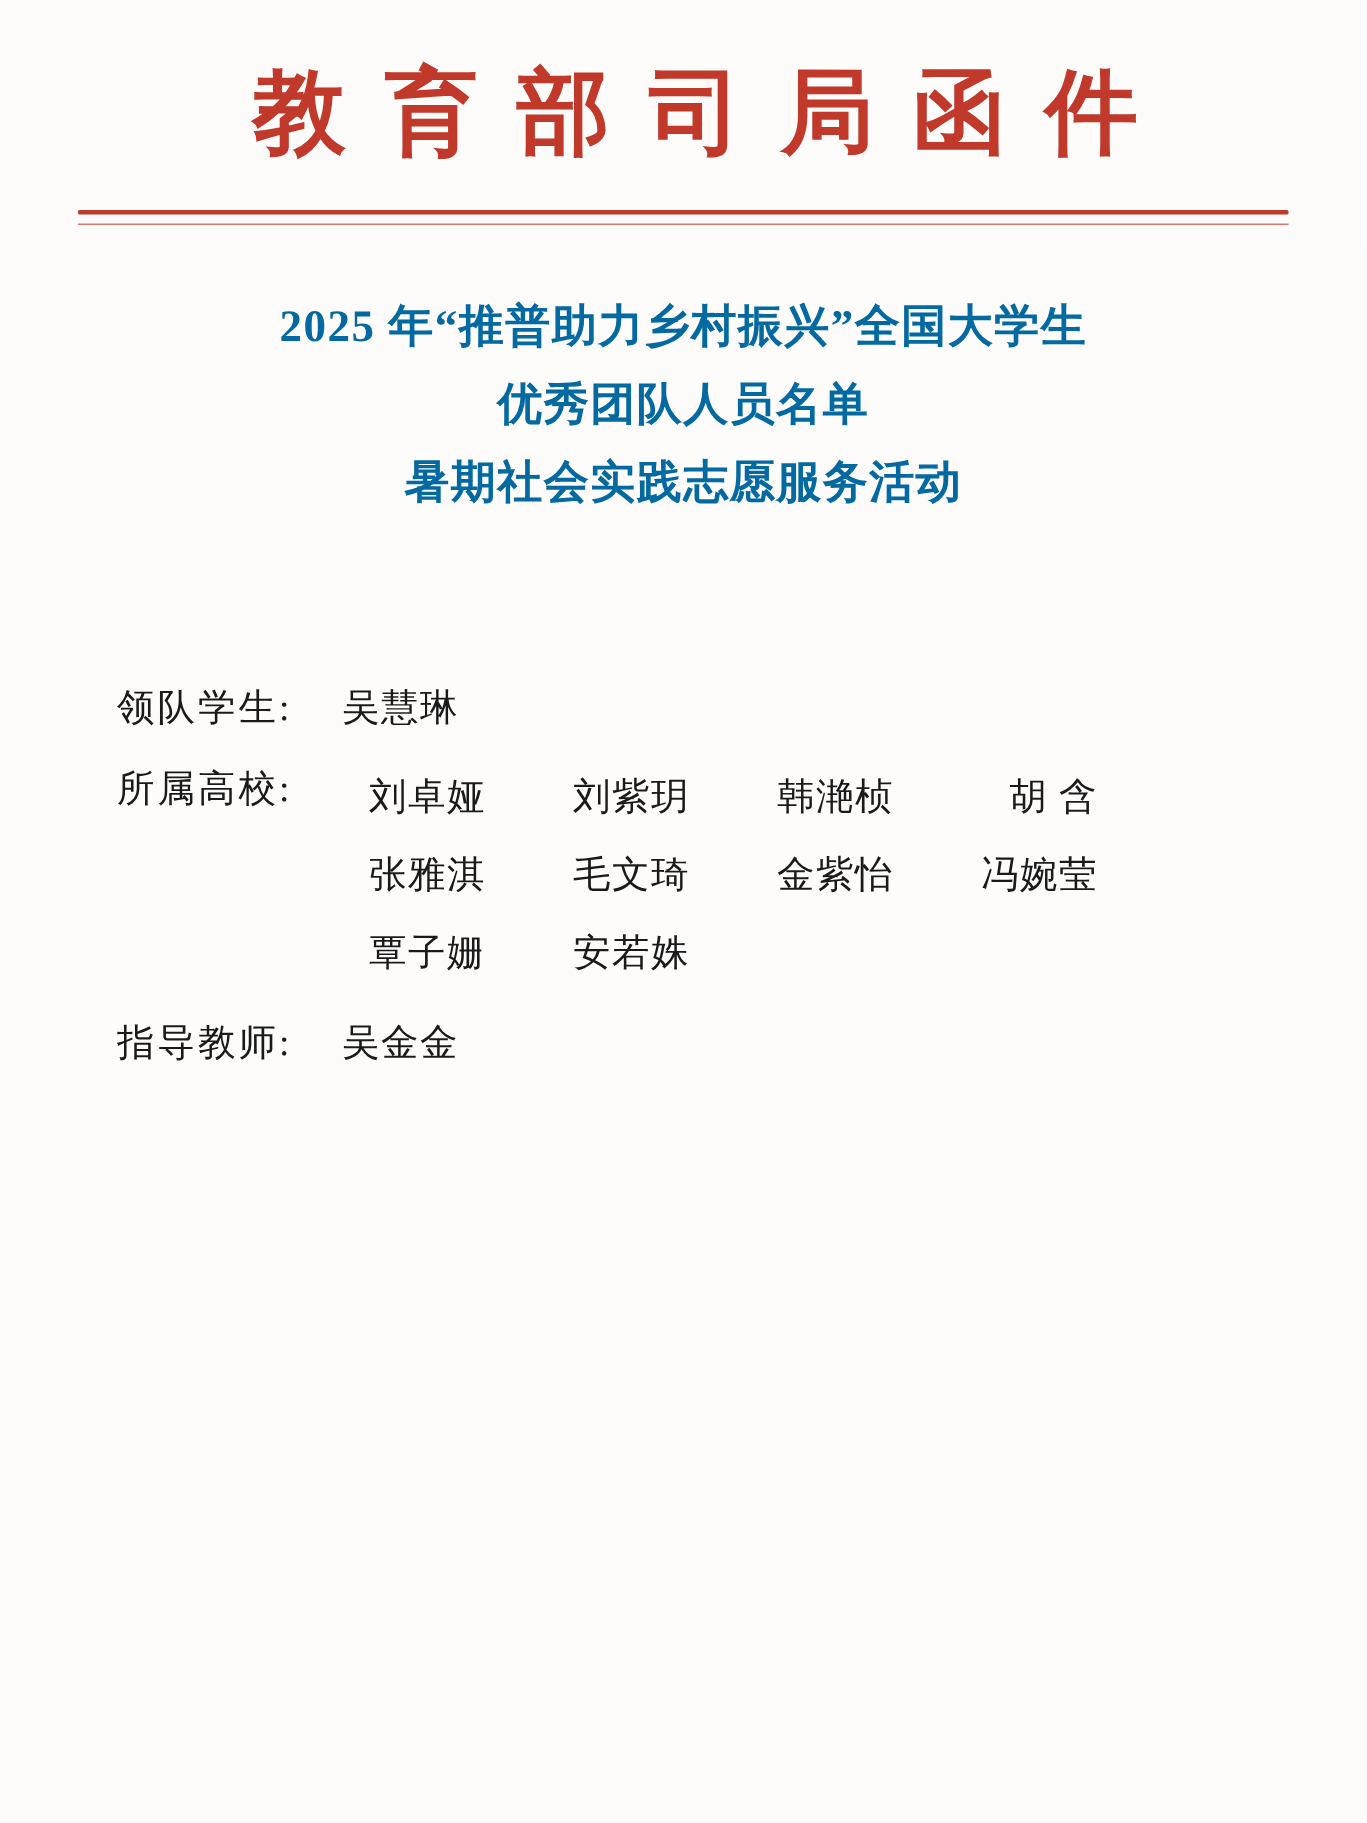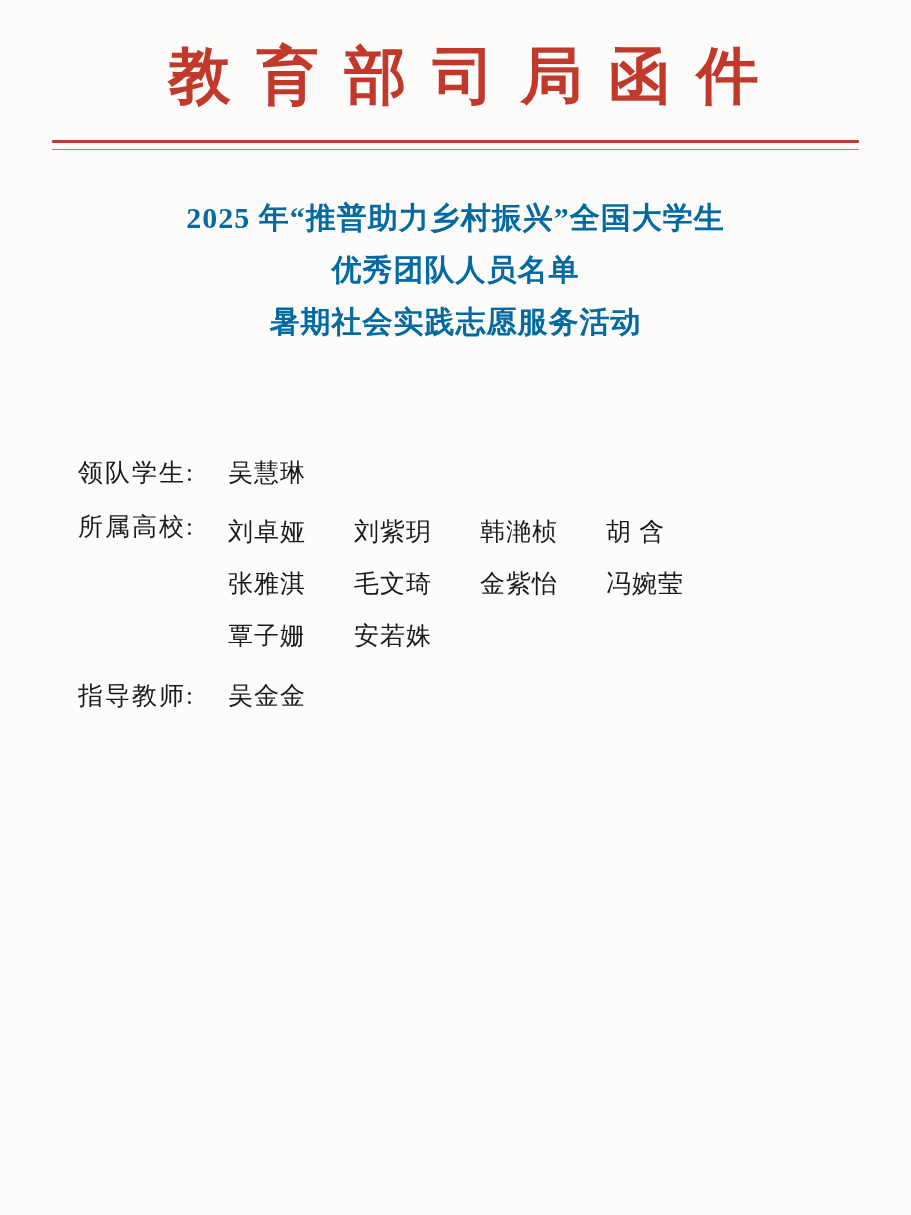--- a/index.html
+++ b/index.html
@@ -97,23 +97,24 @@
   }
   .field-value {
     flex: 1 1 auto;
     letter-spacing: 1px;
   }
   .names-lines {
     flex: 1 1 auto;
   }
   .names-line {
     display: flex;
-    gap: 30px;
+    gap: 40px;
     line-height: 52px;
     white-space: nowrap;
+    text-align: right;
   }
   .name-cell {
     min-width: 96px;
     letter-spacing: 1px;
   }
 </style>
 </head>
 <body>
 
 <div class="page">

